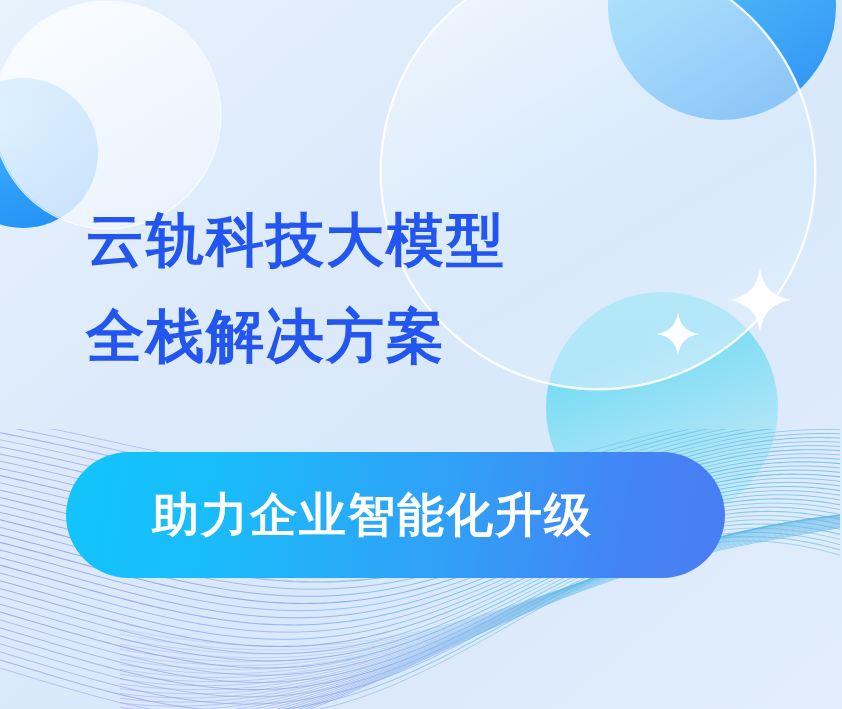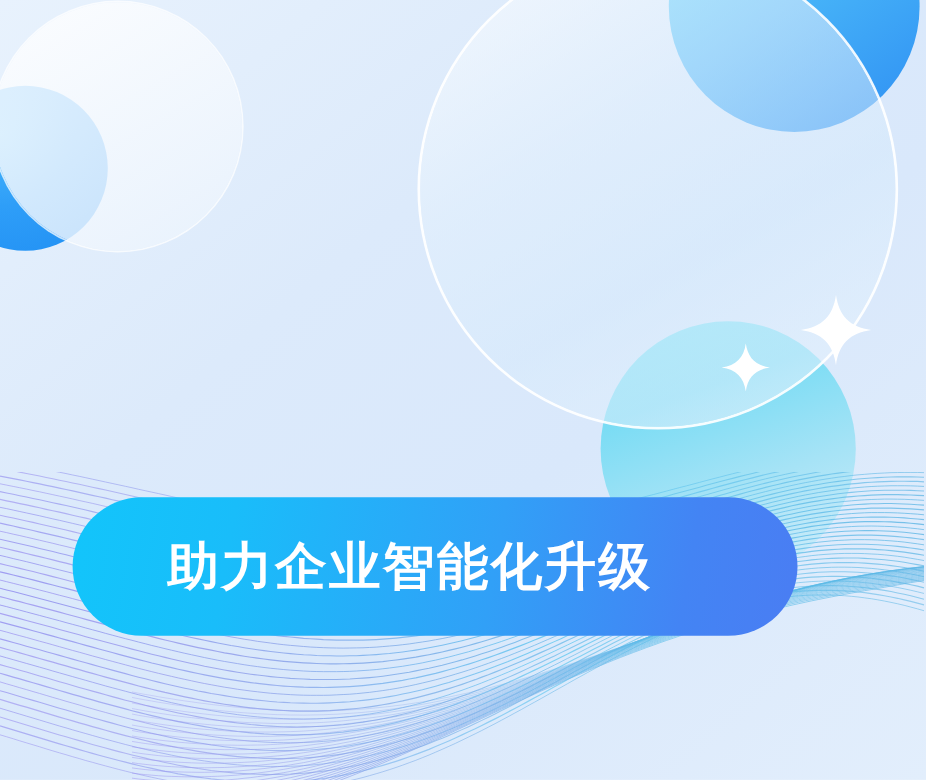--- a/index.html
+++ b/index.html
@@ -103,20 +103,24 @@
     <svg viewBox="0 0 100 100" aria-hidden="true">
       <path d="M50 0 C54 30 70 46 100 50 C70 54 54 70 50 100 C46 70 30 54 0 50 C30 46 46 30 50 0 Z" fill="#ffffff"></path>
     </svg>
   </div>
   <div class="sparkle" id="sparkle-small">
     <svg viewBox="0 0 100 100" aria-hidden="true">
       <path d="M50 0 C54 30 70 46 100 50 C70 54 54 70 50 100 C46 70 30 54 0 50 C30 46 46 30 50 0 Z" fill="#ffffff"></path>
     </svg>
   </div>
 
+  <div id="headline">
+    <div class="headline-line">云轨科技大模型</div>
+    <div class="headline-line">全栈解决方案</div>
+  </div>
 
   <div id="badge">
     <span id="badge-text">助力企业智能化升级</span>
   </div>
 
   <div id="waves">
     <svg width="842" height="280" viewBox="0 0 842 280" aria-hidden="true">
       <defs>
         <linearGradient id="wgrad" x1="0" y1="0" x2="1" y2="0">
           <stop offset="0%" stop-color="#9a8ff0"></stop>

